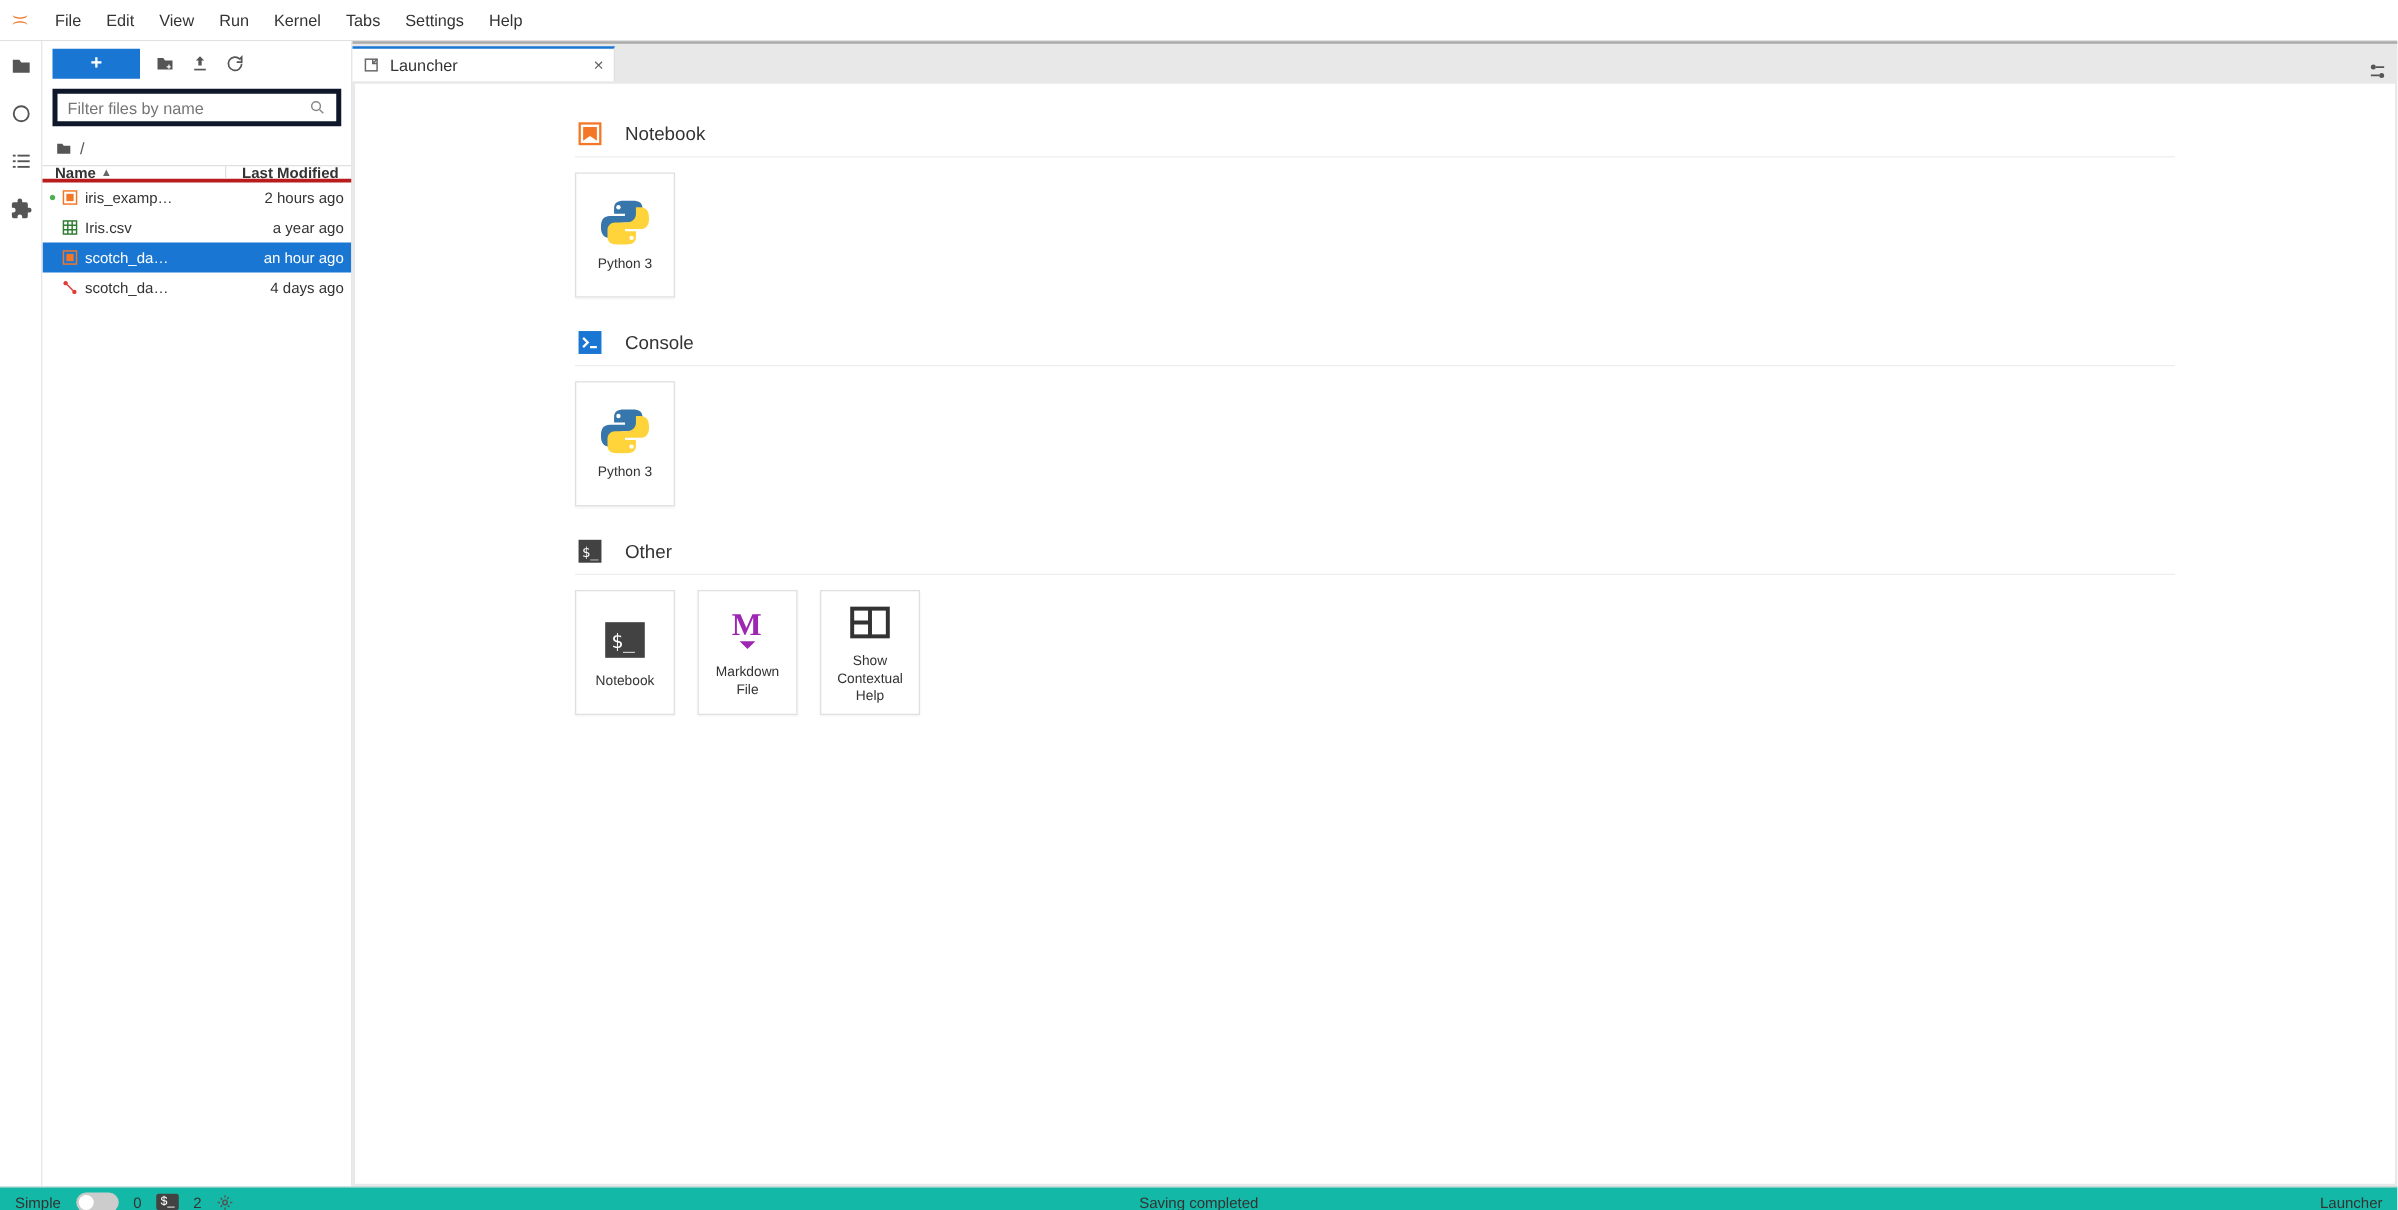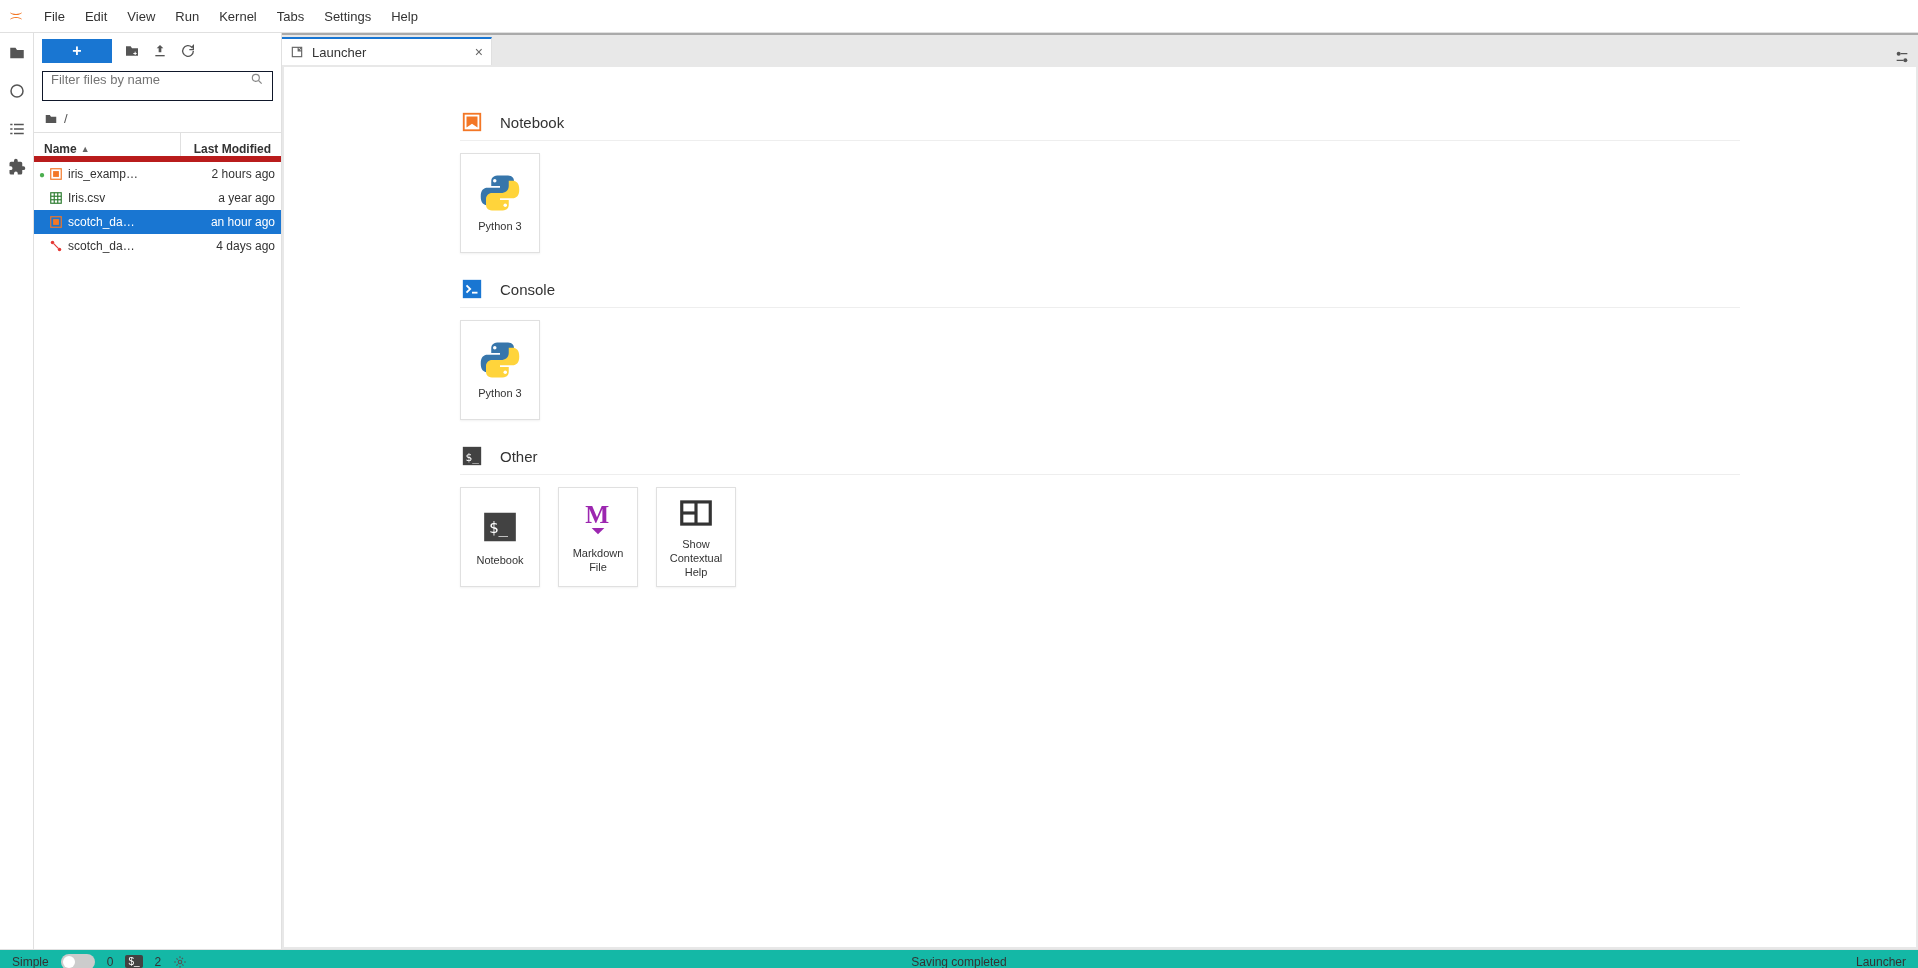--- a/index.html
+++ b/index.html
@@ -17,28 +17,28 @@
 .activitybar { width: 34px; background: #fff; border-right: 1px solid #e0e0e0; display: flex; flex-direction: column; align-items: center; padding-top: 10px; gap: 18px; }
 .activitybar .act-item { width: 20px; height: 20px; display: flex; align-items: center; justify-content: center; color: #555; cursor: pointer; }
 
 
 .sidebar { width: 248px; border-right: 1px solid #e0e0e0; background: #fff; display: flex; flex-direction: column; }
 .sidebar-toolbar { display: flex; align-items: center; padding: 6px 8px; gap: 8px; }
 .new-btn { background: #1976d2; color: #fff; border: none; width: 70px; height: 24px; display: flex; align-items: center; justify-content: center; cursor: pointer; font-size: 16px; font-weight: bold; }
 .tb-icon { width: 16px; height: 16px; color: #555; cursor: pointer; display: flex; align-items: center; justify-content: center; margin-left: 4px; }
 
 .filter-wrap { padding: 2px 8px 6px; }
-.filter-box { position: relative; border: 1px solid #0f172a; height: 30px; display: flex; align-items: flex-start; }
+.filter-box { position: relative; border: 4px solid #0f172a; height: 30px; display: flex; align-items: center; }
 .filter-box input { border: none; outline: none; flex: 1; padding: 0 8px; font-size: 13px; background: transparent; }
 .filter-box .search-icon { position: absolute; right: 8px; color: #888; pointer-events: none; }
 
 .breadcrumb { padding: 4px 10px 6px; display: flex; align-items: center; gap: 6px; color: #555; font-size: 13px; }
 .breadcrumb .folder-icon { color: #555; }
 
-.file-header { display: flex; border-top: 1px solid #e0e0e0; border-bottom: 6px solid #b91c1c; font-size: 12px; font-weight: 600; color: #333; height: 30px; align-items: flex-end; }
+.file-header { display: flex; border-top: 1px solid #e0e0e0; border-bottom: 3px solid #b91c1c; font-size: 12px; font-weight: 600; color: #333; height: 14px; align-items: center; }
 .file-header .col-name { flex: 1; padding-left: 10px; display: flex; align-items: center; gap: 4px; }
 .file-header .col-mod { width: 100px; text-align: right; padding-right: 10px; }
 .file-header .sort-caret { font-size: 9px; color: #666; }
 .divider-v { width: 1px; background: #e0e0e0; height: 100%; }
 
 .file-list { flex: 1; overflow: auto; }
 .file-row { display: flex; align-items: center; height: 24px; font-size: 12px; padding: 0 6px 0 4px; cursor: pointer; }
 .file-row.selected { background: #1976d2; color: #fff; }
 .file-row .dot { width: 8px; text-align: center; font-size: 10px; color: #4caf50; margin-right: 2px; }
 .file-row .ficon { width: 16px; height: 16px; margin-right: 4px; display: flex; align-items: center; justify-content: center; }
@@ -46,21 +46,21 @@
 .file-row .fmod { width: 88px; text-align: right; font-size: 12px; }
 
 
 .content { flex: 1; display: flex; flex-direction: column; background: #e8e8e8; }
 .tabbar { height: 32px; background: #e8e8e8; display: flex; align-items: flex-end; border-top: 2px solid #aaa; }
 .tab { background: #fff; border-top: 2px solid #1976d2; height: 28px; min-width: 210px; display: flex; align-items: center; padding: 0 8px; gap: 8px; font-size: 13px; border-right: 1px solid #e0e0e0; position: relative; margin-top: -2px; }
 .tab .tab-icon { color: #666; }
 .tab .tab-close { margin-left: auto; color: #666; cursor: pointer; font-size: 14px; }
 .property-gear { margin-left: auto; margin-right: 8px; color: #555; cursor: pointer; }
 
-.launcher { flex: 1; background: #fff; margin: 2px; overflow: auto; padding: 37px 0 40px; }
+.launcher { flex: 1; background: #fff; margin: 2px; overflow: auto; padding: 22px 0 40px; }
 .launcher-inner { width: 1280px; margin: 0 auto; }
 .section { margin-bottom: 18px; }
 .section-header { display: flex; align-items: center; gap: 16px; padding: 6px 0; border-bottom: 1px solid #eee; margin-bottom: 12px; }
 .section-header .sec-icon { width: 24px; height: 24px; display: flex; align-items: center; justify-content: center; }
 .section-header .sec-title { font-size: 15px; color: #333; }
 .tiles { display: flex; gap: 18px; flex-wrap: wrap; }
 .tile { width: 80px; height: 100px; border: 1px solid #e0e0e0; background: #fff; box-shadow: 0 1px 2px rgba(0,0,0,0.06); display: flex; flex-direction: column; align-items: center; justify-content: center; cursor: pointer; padding: 8px 4px; }
 .tile .tile-icon { width: 42px; height: 42px; display: flex; align-items: center; justify-content: center; margin-bottom: 6px; }
 .tile .tile-label { font-size: 11px; text-align: center; color: #333; line-height: 1.25; }
 

